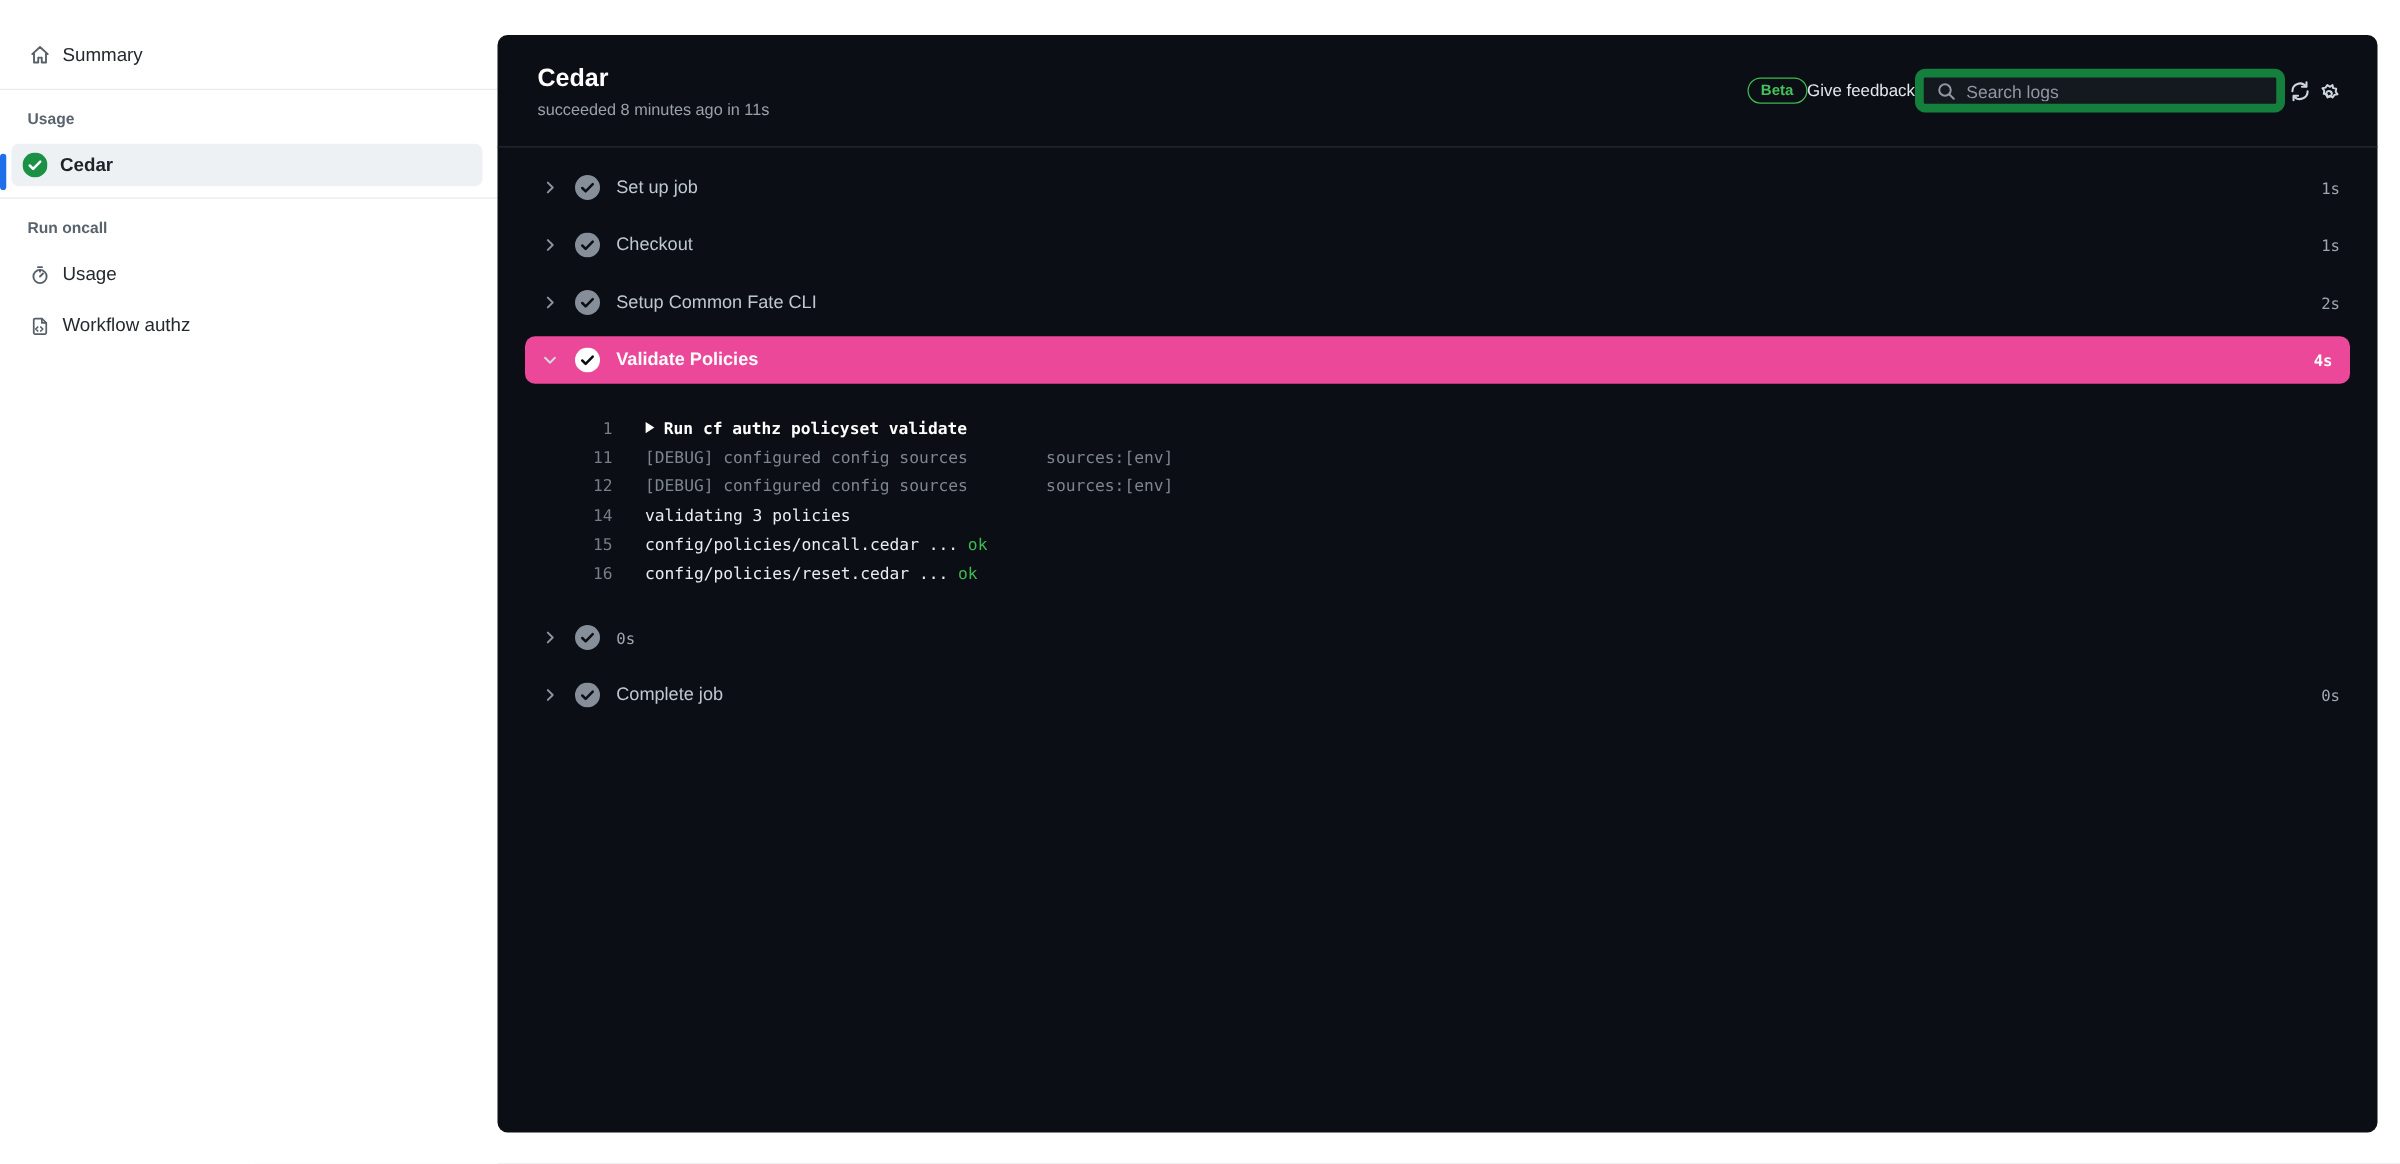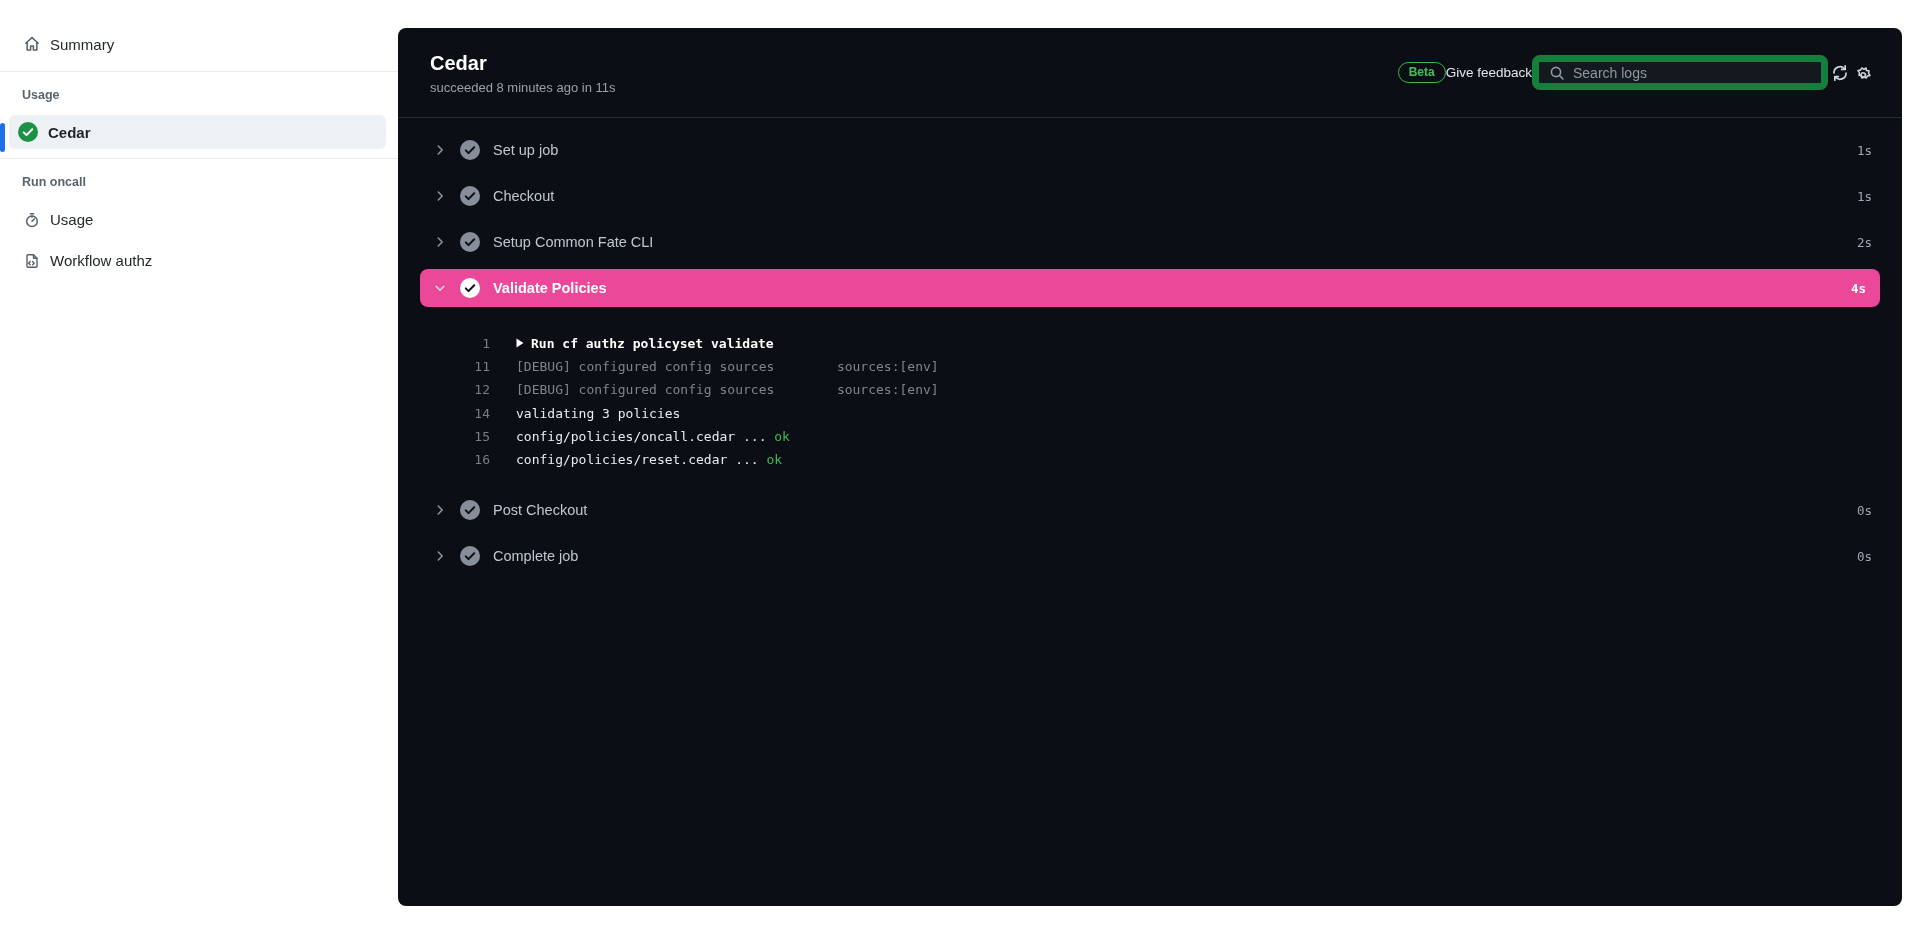--- a/index.html
+++ b/index.html
@@ -241,21 +241,20 @@
     <div class="step-row">
       <span class="chev">
         <svg width="14" height="14" viewBox="0 0 16 16" fill="none" stroke="currentColor" stroke-width="1.8" stroke-linecap="round" stroke-linejoin="round">
             <path d="M6 3.5 l4.5 4.5 L6 12.5"></path>
           </svg>
       </span>
       <svg class="scheck" viewBox="0 0 20 20">
           <circle class="circle-fill" cx="10" cy="10" r="10"></circle>
           <path d="M5.8 10.4 l2.7 2.7 L14.2 7.3" fill="none" stroke="#0b0e14" stroke-width="2" stroke-linecap="round" stroke-linejoin="round"></path>
         </svg>
-      <span class="step-label">Post Checkout</span>
       <span class="step-dur">0s</span>
     </div>
 
     <div class="step-row">
       <span class="chev">
         <svg width="14" height="14" viewBox="0 0 16 16" fill="none" stroke="currentColor" stroke-width="1.8" stroke-linecap="round" stroke-linejoin="round">
             <path d="M6 3.5 l4.5 4.5 L6 12.5"></path>
           </svg>
       </span>
       <svg class="scheck" viewBox="0 0 20 20">

